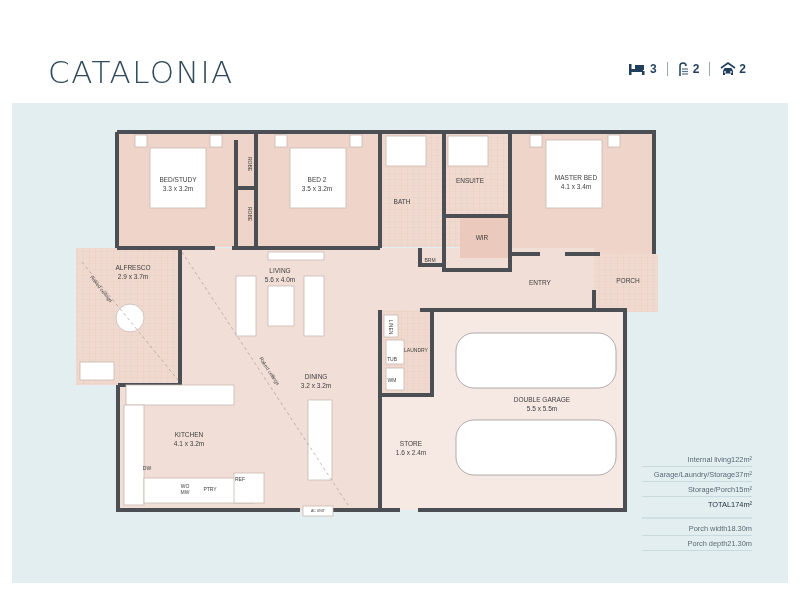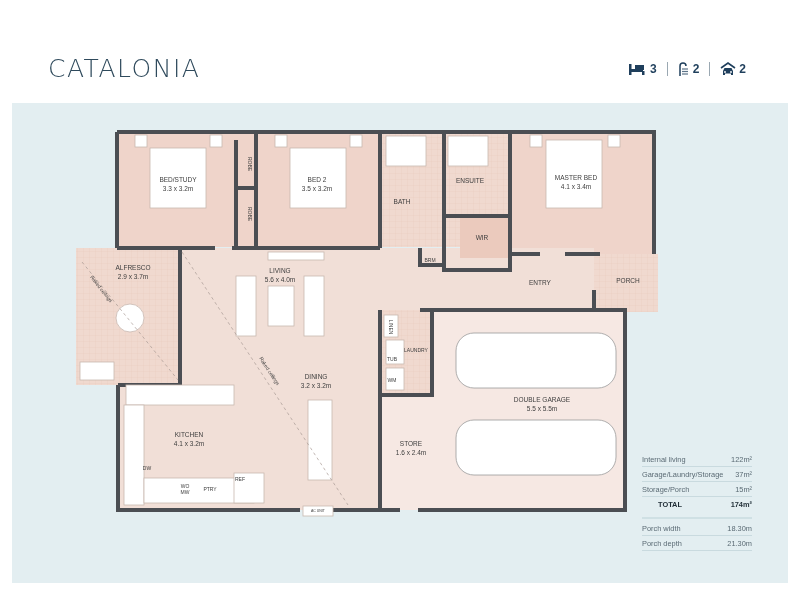--- a/index.html
+++ b/index.html
@@ -1,27 +1,27 @@
 <!DOCTYPE html>
 <html><head>
 <meta charset="utf-8">
 <style>
   html,body{margin:0;padding:0;}
   body{width:800px;height:600px;background:#ffffff;position:relative;overflow:hidden;font-family:"Liberation Sans",sans-serif;}
-  .title{position:absolute;left:48px;top:54px;font-size:25px;letter-spacing:1.5px;color:#2f4a5c;font-weight:300;font-family:"DejaVu Sans",sans-serif;}
+  .title{position:absolute;left:48px;top:54px;font-size:31px;letter-spacing:1.5px;color:#2f4a5c;font-weight:300;font-family:"DejaVu Sans",sans-serif;}
   .specs{position:absolute;right:54px;top:62px;display:flex;align-items:center;gap:6px;color:#1f3f5c;font-size:12px;font-weight:bold;}
   .specs .sep{width:1px;height:14px;background:#9aa8b2;margin:0 4px;}
   .specs .spec{display:flex;align-items:center;gap:3px;}
   .panel{position:absolute;left:12px;top:103px;width:776px;height:480px;background:#e3eef1;}
   .plan{position:absolute;left:0;top:0;}
   .lbl{font-family:"Liberation Sans",sans-serif;fill:#3d3d3d;font-size:6.5px;text-anchor:middle;}
   .lbl-s{font-size:5px;}
   .areas{position:absolute;left:642px;top:452px;width:110px;font-size:7.4px;color:#5a6a74;}
-  .areas .row{display:flex;justify-content:space-between;padding:3px 0 2px;border-bottom:1px solid #c9dadf;}
-  .areas .row.total{color:#1f2d36;font-weight:bold;border-bottom:none;margin-left:16px;}
+  .areas .row{display:flex;justify-content:flex-end;padding:3px 0 2px;border-bottom:1px solid #c9dadf;}
+  .areas .row.total{color:#1f2d36;font-weight:normal;border-bottom:none;margin-left:16px;}
   .areas .gap{height:6px;border-bottom:2px solid #cfe0e4;margin-bottom:2px;}
 </style>
 </head>
 <body>
 
 <div class="title">CATALONIA</div>
 
 <div class="specs">
   <div class="spec">
     <svg width="18" height="11" viewBox="0 0 18 11">

